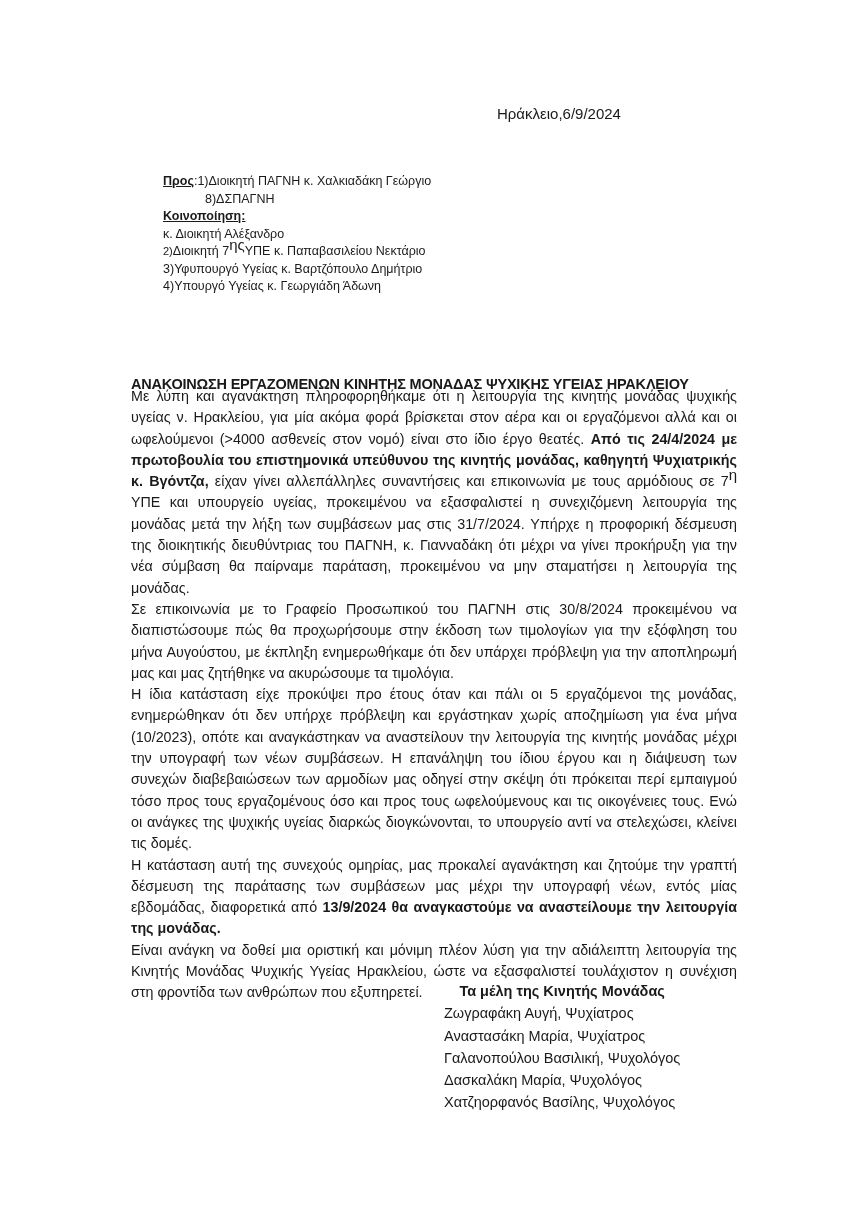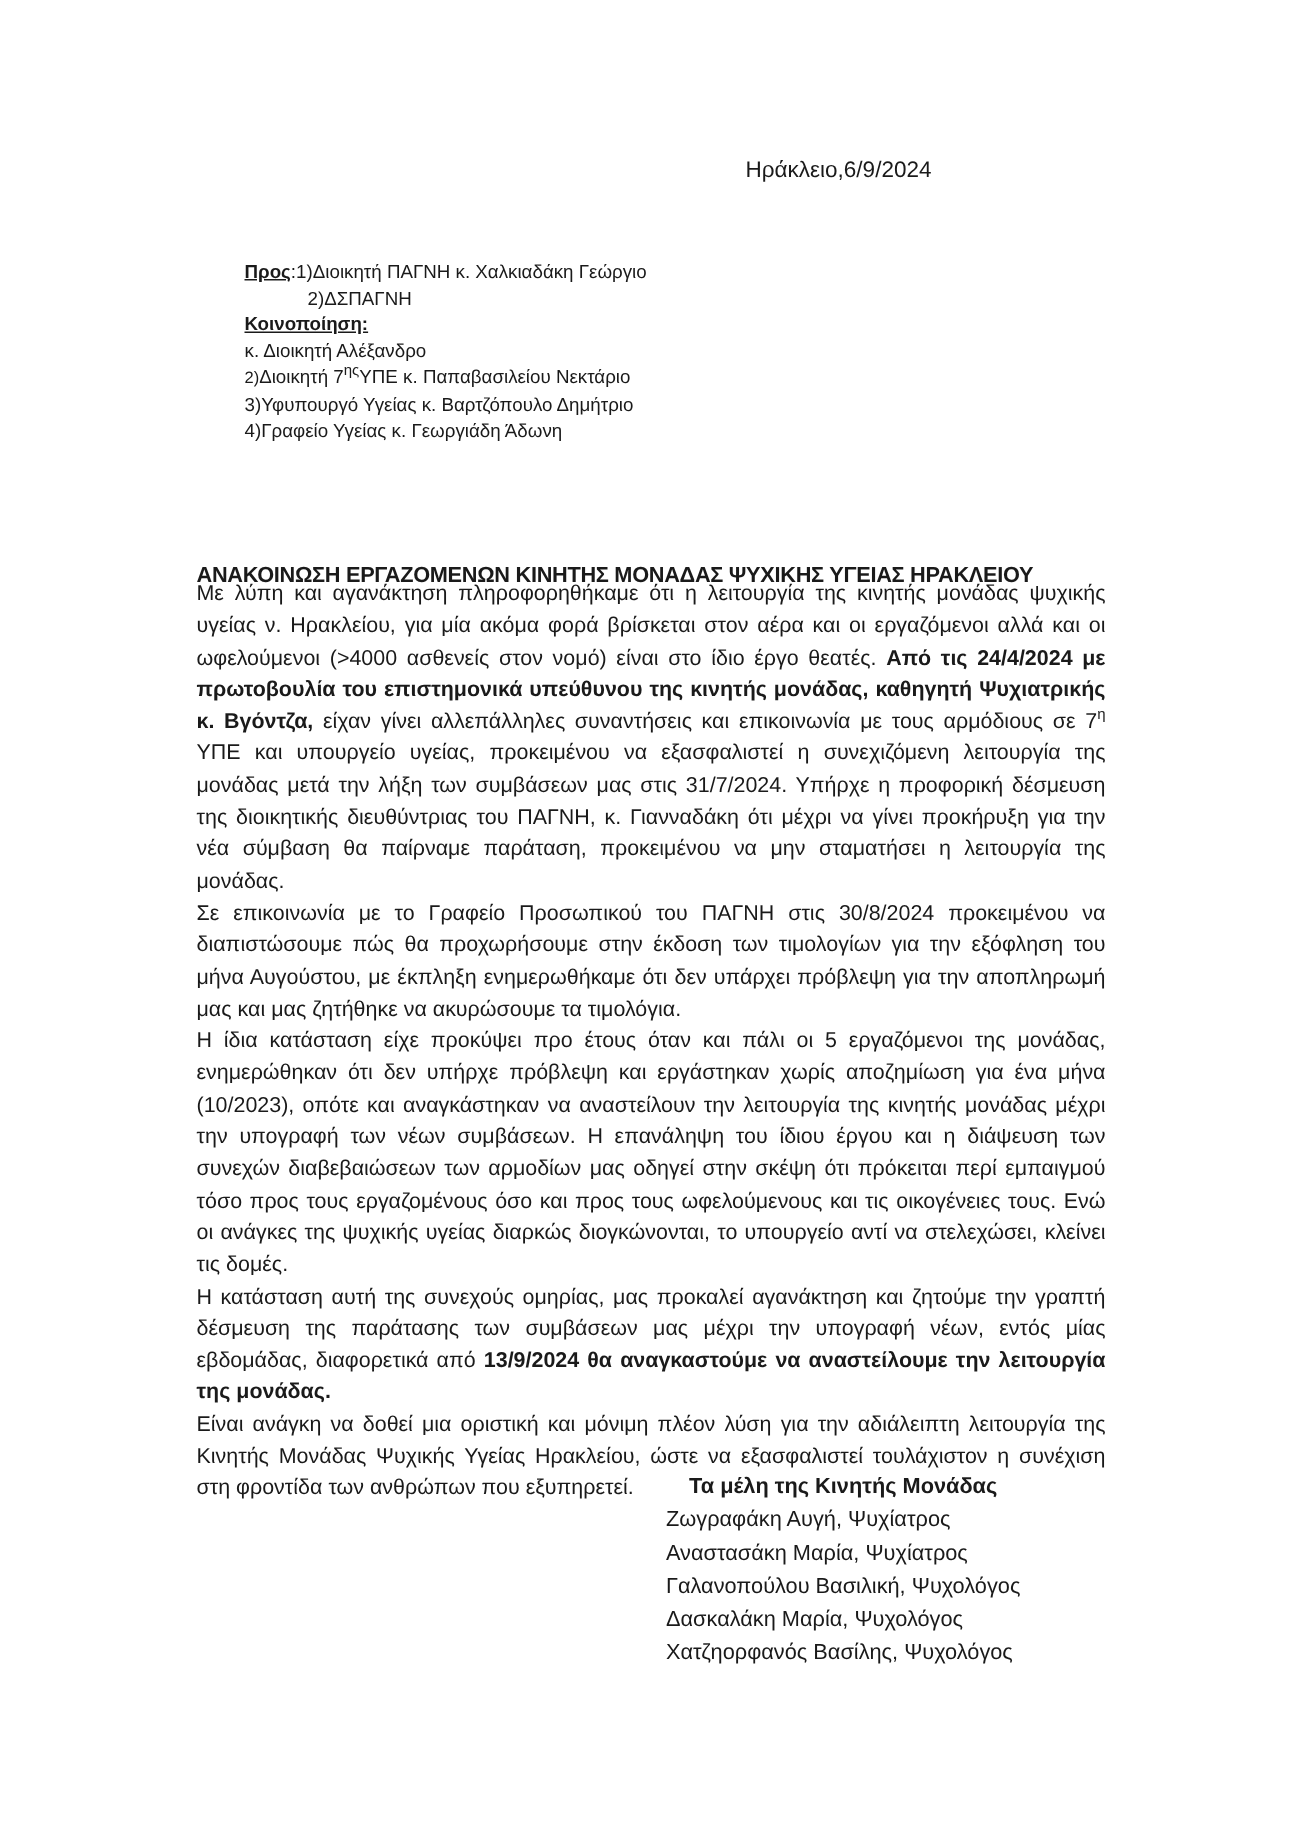--- a/index.html
+++ b/index.html
@@ -8,39 +8,39 @@
     .page { position: absolute; left: 0; top: 0; width: 868px; height: 944px; border-radius: 28px; }
     .place-date { position: absolute; left: 497px; top: 105px; font-size: 15px; }
     .recipients { position: absolute; left: 131px; top: 173px; font-size: 12.5px; line-height: 17.5px; width: 620px; margin-left: 32px; }
     .recipients .ul { text-decoration: underline; font-weight: bold; }
     .recipients .indent { padding-left: 42px; }
     .recipients .small-num { font-size: 11px; }
     .title { position: absolute; left: 131px; top: 376px; font-size: 14.5px; font-weight: bold; letter-spacing: -0.2px; }
     .body { position: absolute; left: 131px; top: 386px; width: 606px; font-size: 14.3px; line-height: 21.3px; text-align: justify; }
     .body p { margin: 0; }
     .body b { font-weight: bold; }
-    sup { font-size: 10px; line-height: 0; }
+    sup { font-size: 15px; line-height: 0; }
     .signature { position: absolute; left: 444px; top: 980px; font-size: 14.5px; line-height: 22.3px; }
     .signature .head { font-weight: bold; text-align: center; }
   </style>
 </head>
 <body>
 
 <div class="page">
 
   <div class="place-date">Ηράκλειο,6/9/2024</div>
 
   <div class="recipients">
     <div><span class="ul">Προς</span><span>:</span><span>1)Διοικητή ΠΑΓΝΗ κ. Χαλκιαδάκη Γεώργιο</span></div>
-    <div class="indent" style="padding-left:42px;">2)ΔΣΠΑΓΝΗ</div>
+    <div class="indent" style="padding-left:42px;">8)ΔΣΠΑΓΝΗ</div>
     <div class="ul">Κοινοποίηση:</div>
     <div>κ. Διοικητή Αλέξανδρο</div>
     <div><span class="small-num">2)</span><span>Διοικητή 7</span><sup>ης</sup><span>ΥΠΕ κ. Παπαβασιλείου Νεκτάριο</span></div>
     <div><span>3)</span><span>Υφυπουργό Υγείας κ. Βαρτζόπουλο Δημήτριο</span></div>
-    <div><span>4)</span><span>Γραφείο Υγείας κ. Γεωργιάδη Άδωνη</span></div>
+    <div><span>4)</span><span>Υπουργό Υγείας κ. Γεωργιάδη Άδωνη</span></div>
   </div>
 
   <div class="title">ΑΝΑΚΟΙΝΩΣΗ ΕΡΓΑΖΟΜΕΝΩΝ ΚΙΝΗΤΗΣ ΜΟΝΑΔΑΣ ΨΥΧΙΚΗΣ ΥΓΕΙΑΣ ΗΡΑΚΛΕΙΟΥ</div>
 
   <div class="body">
     <p><span>Με λύπη και αγανάκτηση πληροφορηθήκαμε ότι η λειτουργία της κινητής μονάδας ψυχικής υγείας ν. Ηρακλείου, για μία ακόμα φορά βρίσκεται στον αέρα και οι εργαζόμενοι αλλά και οι ωφελούμενοι (&gt;4000 ασθενείς στον νομό) είναι στο ίδιο έργο θεατές. </span><b>Από τις 24/4/2024 με πρωτοβουλία του επιστημονικά υπεύθυνου της κινητής μονάδας, καθηγητή Ψυχιατρικής κ. Βγόντζα,</b><span> είχαν γίνει αλλεπάλληλες συναντήσεις και επικοινωνία με τους αρμόδιους σε 7</span><sup>η</sup><span> ΥΠΕ και υπουργείο υγείας, προκειμένου να εξασφαλιστεί η συνεχιζόμενη λειτουργία της μονάδας μετά την λήξη των συμβάσεων μας στις 31/7/2024. Υπήρχε η προφορική δέσμευση της διοικητικής διευθύντριας του ΠΑΓΝΗ, κ. Γιανναδάκη ότι μέχρι να γίνει προκήρυξη για την νέα σύμβαση θα παίρναμε παράταση, προκειμένου να μην σταματήσει η λειτουργία της μονάδας.</span></p>
     <p>Σε επικοινωνία με το Γραφείο Προσωπικού του ΠΑΓΝΗ στις 30/8/2024 προκειμένου να διαπιστώσουμε πώς θα προχωρήσουμε στην έκδοση των τιμολογίων για την εξόφληση του μήνα Αυγούστου, με έκπληξη ενημερωθήκαμε ότι δεν υπάρχει πρόβλεψη για την αποπληρωμή μας και μας ζητήθηκε να ακυρώσουμε τα τιμολόγια.</p>
     <p>Η ίδια κατάσταση είχε προκύψει προ έτους όταν και πάλι οι 5 εργαζόμενοι της μονάδας, ενημερώθηκαν ότι δεν υπήρχε πρόβλεψη και εργάστηκαν χωρίς αποζημίωση για ένα μήνα (10/2023), οπότε και αναγκάστηκαν να αναστείλουν την λειτουργία της κινητής μονάδας μέχρι την υπογραφή των νέων συμβάσεων. Η επανάληψη του ίδιου έργου και η διάψευση των συνεχών διαβεβαιώσεων των αρμοδίων μας οδηγεί στην σκέψη ότι πρόκειται περί εμπαιγμού τόσο προς τους εργαζομένους όσο και προς τους ωφελούμενους και τις οικογένειες τους. Ενώ οι ανάγκες της ψυχικής υγείας διαρκώς διογκώνονται, το υπουργείο αντί να στελεχώσει, κλείνει τις δομές.</p>
     <p><span>Η κατάσταση αυτή της συνεχούς ομηρίας, μας προκαλεί αγανάκτηση και ζητούμε την γραπτή δέσμευση της παράτασης των συμβάσεων μας μέχρι την υπογραφή νέων, εντός μίας εβδομάδας, διαφορετικά από </span><b>13/9/2024 θα αναγκαστούμε να αναστείλουμε την λειτουργία της μονάδας.</b></p>
     <p>Είναι ανάγκη να δοθεί μια οριστική και μόνιμη πλέον λύση για την αδιάλειπτη λειτουργία της Κινητής Μονάδας Ψυχικής Υγείας Ηρακλείου, ώστε να εξασφαλιστεί τουλάχιστον η συνέχιση στη φροντίδα των ανθρώπων που εξυπηρετεί.</p>

